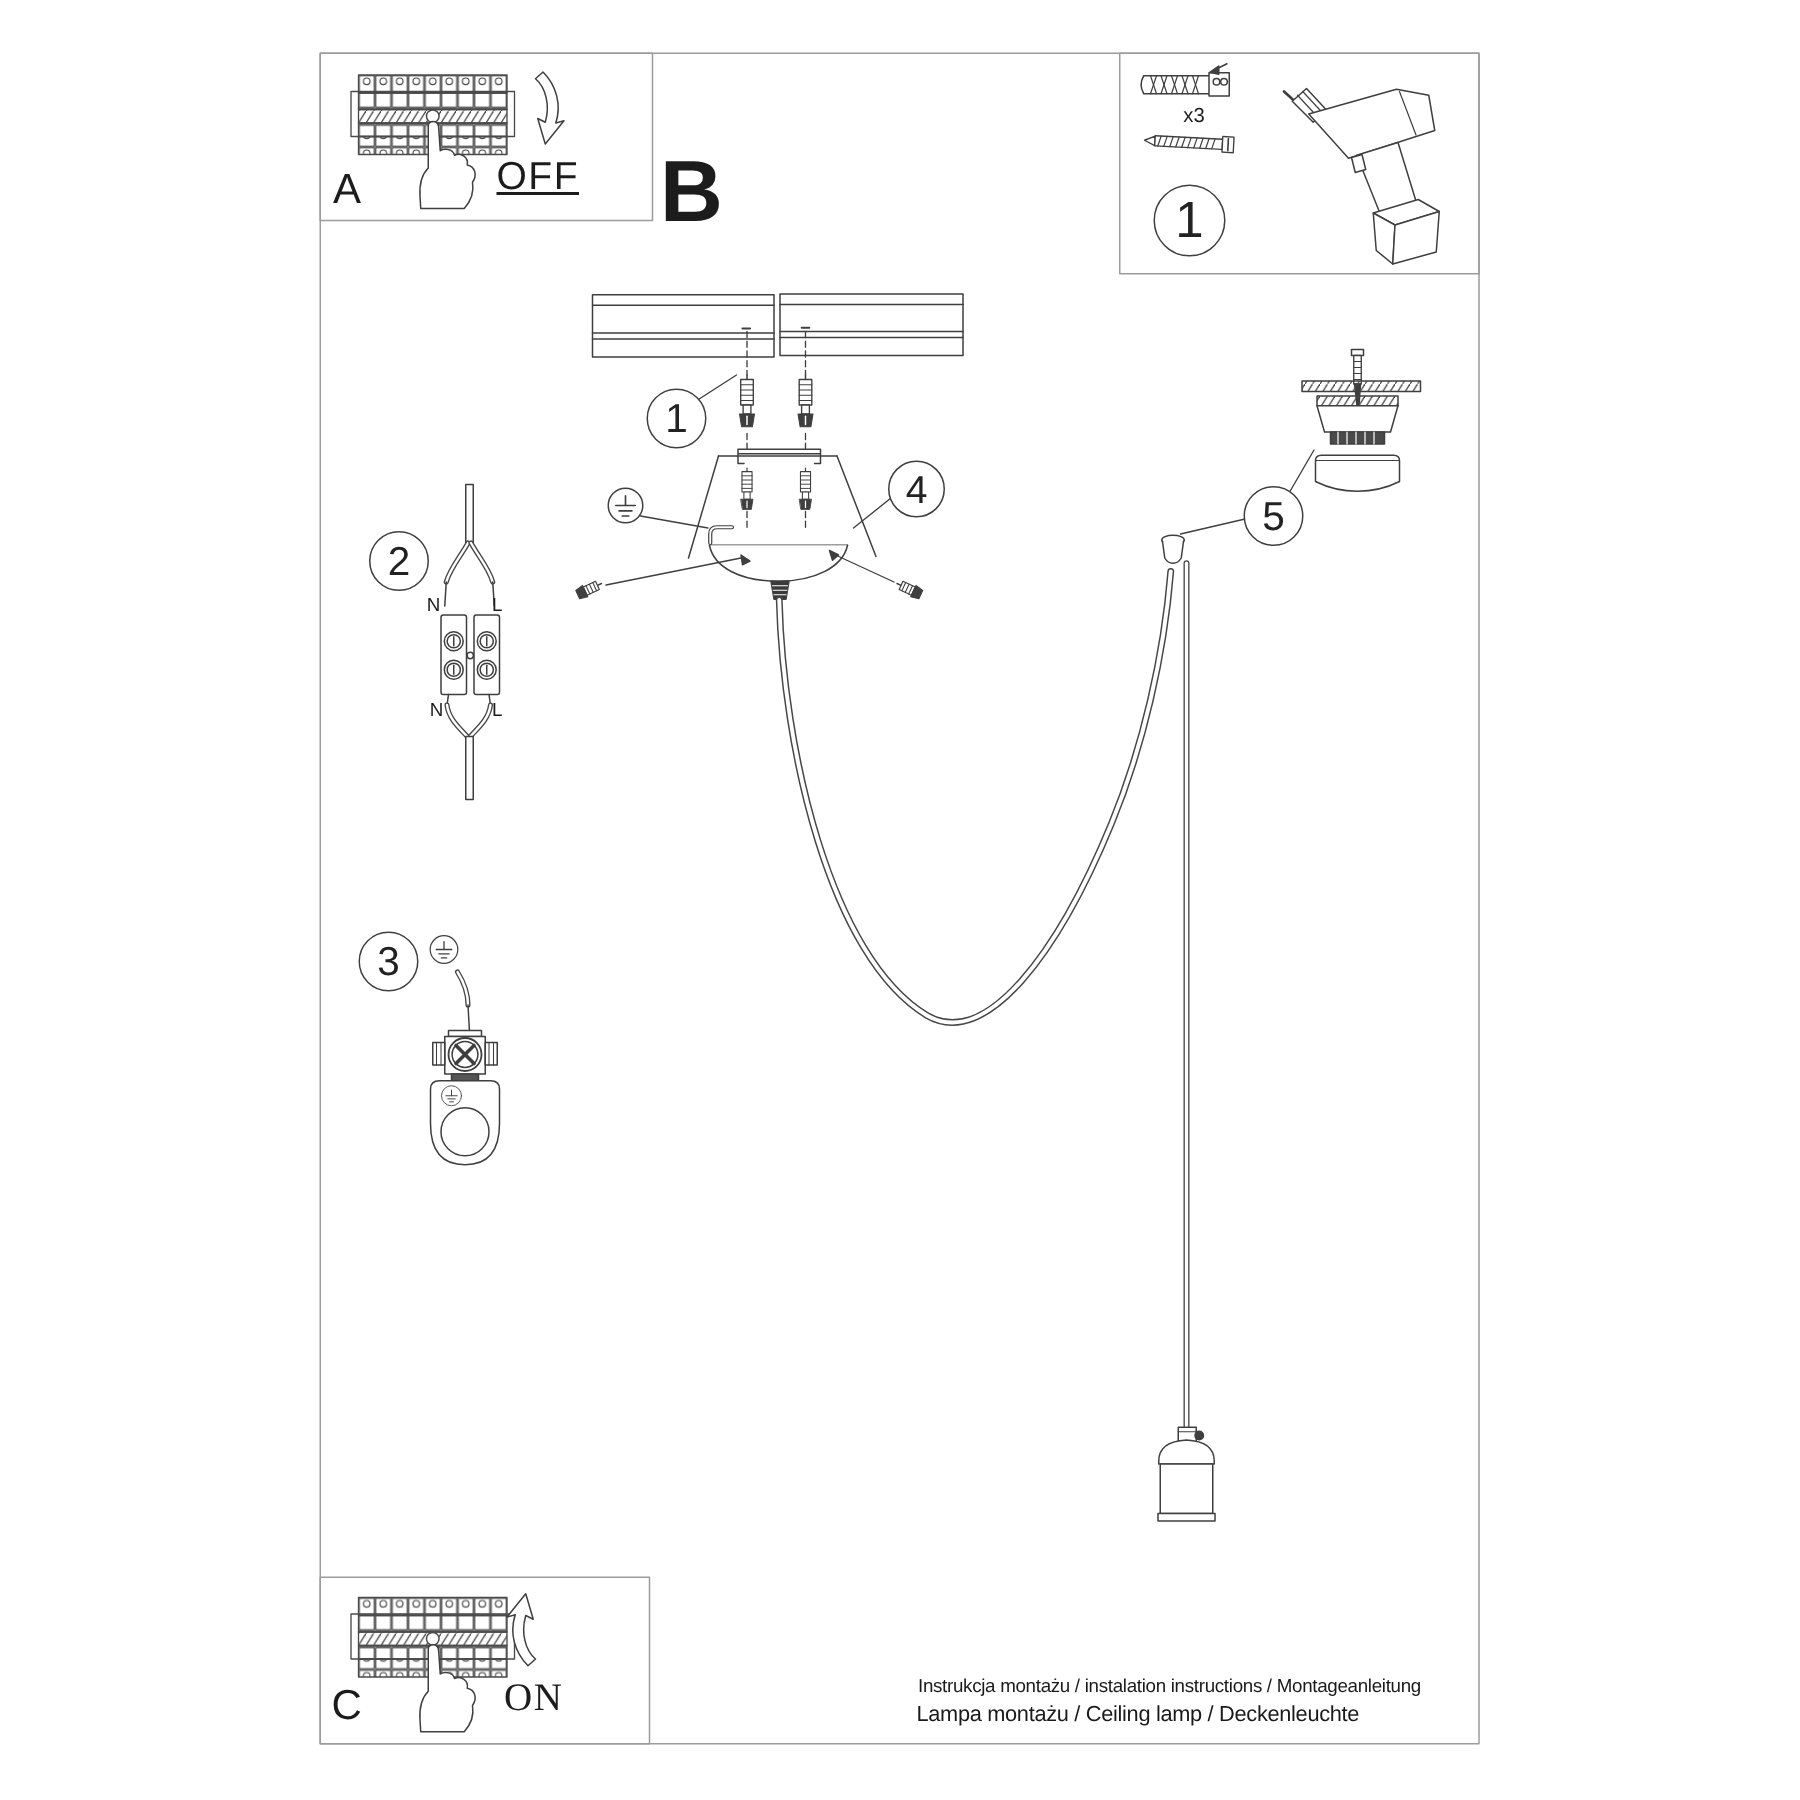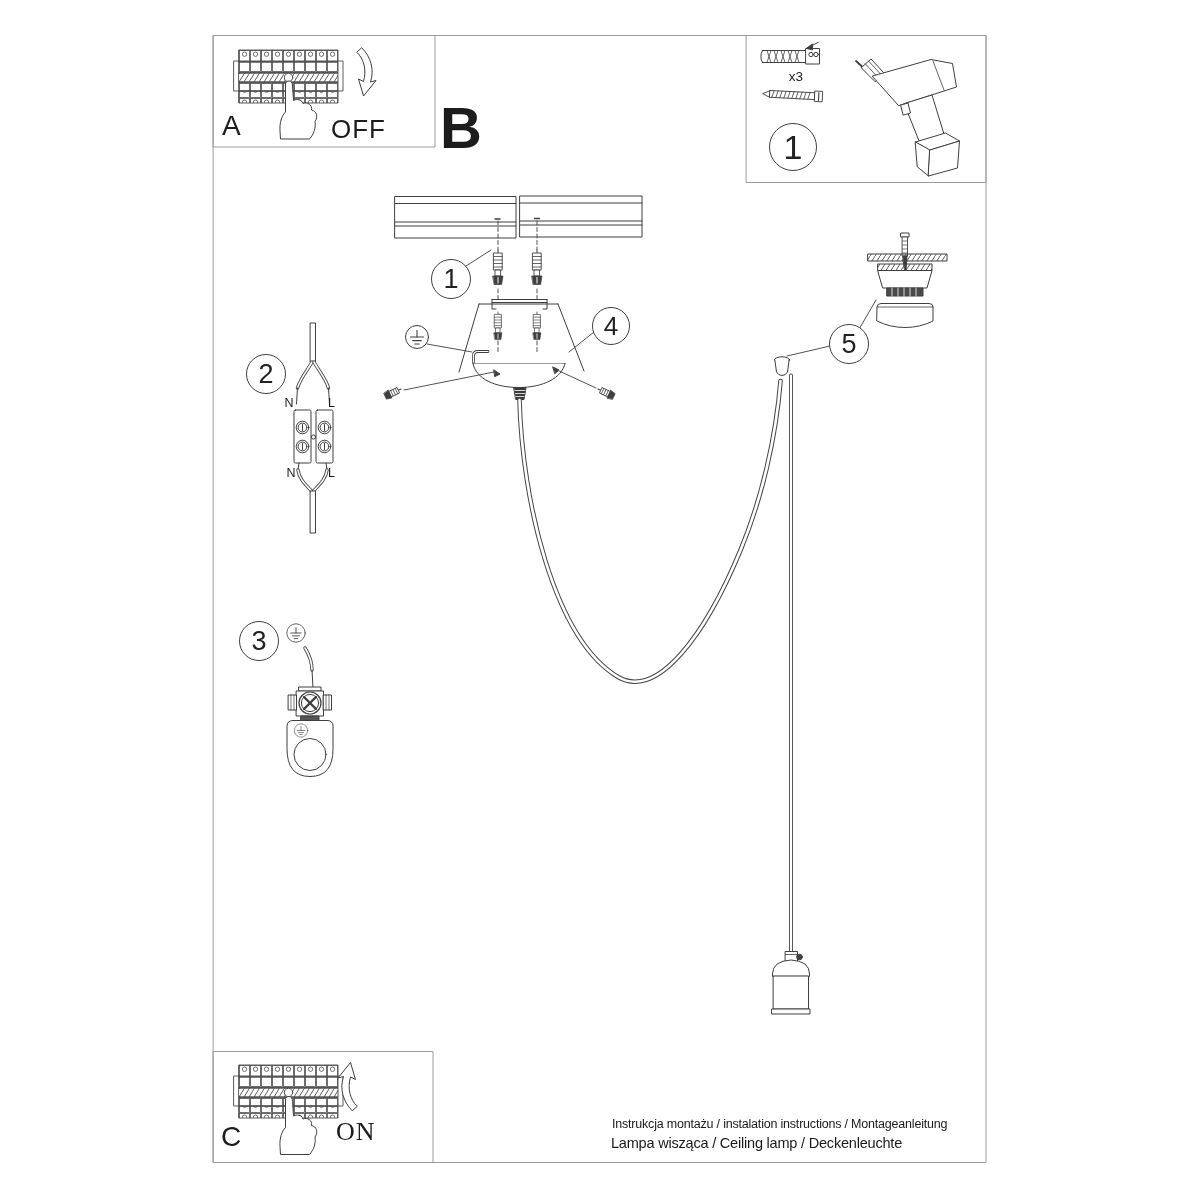--- a/index.html
+++ b/index.html
@@ -330,35 +330,35 @@
       <use href="#hand" transform="translate(288.5,1096.5)"></use>
     </g>
     <g>
       <path d="M 352,1110.5 C 343,1101.5 339.5,1088.5 343.5,1076.5 L 338,1078 L 350.5,1062.5 L 355.5,1079.5 L 350.5,1077
                C 347.2,1088 350,1100 357,1106 Z" fill="#fff"></path>
     </g>
   </g>
 </svg>
 
 <div class="txt" style="left:222px;top:110px;font-size:28px;">A</div>
-<div class="txt" style="left:331px;top:114px;font-size:26px;letter-spacing:1px;">OFF</div>
+<div class="txt" style="left:331px;top:102px;font-size:26px;letter-spacing:1px;text-decoration:underline;">OFF</div>
 <div class="txt" style="left:440px;top:94px;font-size:58px;font-weight:700;">B</div>
 <div class="txt" style="left:786px;top:69px;font-size:13.5px;width:20px;text-align:center;">x3</div>
 
 <div class="badge big" style="left:769px;top:123px;">1</div>
 <div class="badge small" style="left:431px;top:259px;">1</div>
 <div class="badge small" style="left:246px;top:354px;">2</div>
 <div class="badge small" style="left:239px;top:621px;">3</div>
 <div class="badge small" style="left:592px;top:307px;width:36px;height:36px;font-size:26px;">4</div>
 <div class="badge small" style="left:829px;top:324px;">5</div>
 
 <div class="txt wire-label" style="left:282px;top:396px;">N</div>
 <div class="txt wire-label" style="left:324.5px;top:396px;">L</div>
 <div class="txt wire-label" style="left:284px;top:466px;">N</div>
 <div class="txt wire-label" style="left:324.5px;top:466px;">L</div>
 
 <div class="txt" style="left:221px;top:1121px;font-size:28px;">C</div>
 <div class="txt" style="left:336px;top:1117px;font-size:26px;letter-spacing:1px;font-family:Liberation Serif, serif;">ON</div>
 
 <div class="txt footer-line" style="left:612px;top:1117px;font-size:12.5px;text-align:right;">Instrukcja montażu / instalation instructions / Montageanleitung</div>
-<div class="txt footer-line" style="left:611px;top:1135px;font-size:14.5px;">Lampa wisząca / Ceiling lamp / Deckenleuchte</div>
+<div class="txt footer-line" style="left:611px;top:1135px;font-size:14.5px;">Lampa montażu / Ceiling lamp / Deckenleuchte</div>
 
 </div>
 
 </body></html>

